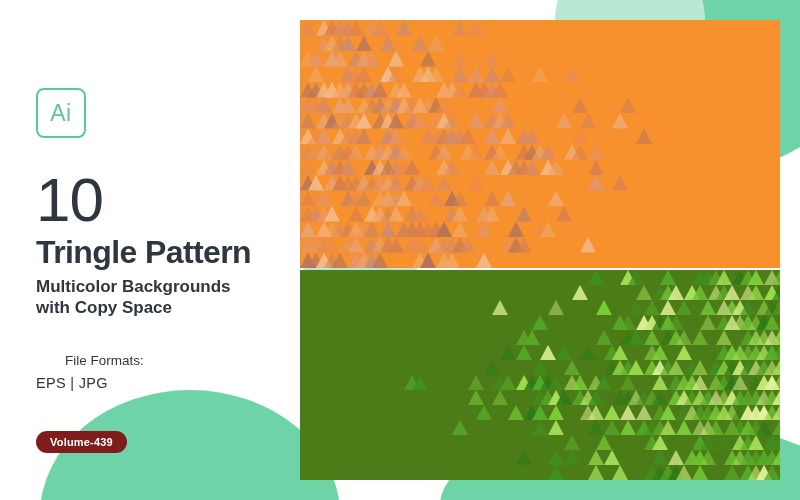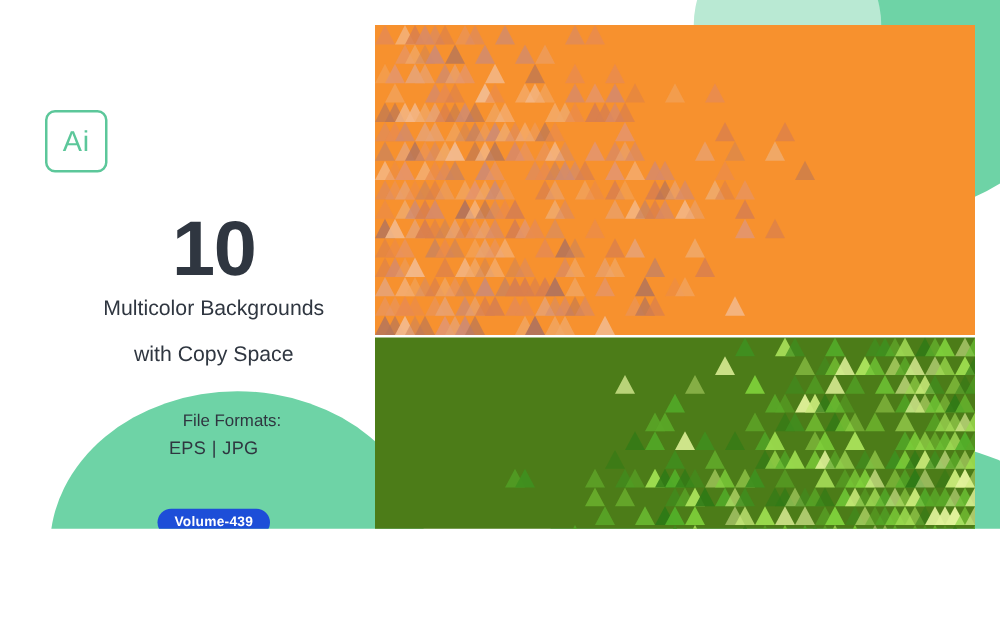--- a/index.html
+++ b/index.html
@@ -9,24 +9,23 @@
   }
   body {
     width: 800px;
     height: 500px;
     overflow: hidden;
     font-family: "Liberation Sans", sans-serif;
   }
   .canvas {
     position: relative;
     width: 800px;
-    height: 423px;
+    height: 500px;
     background: #ffffff;
     overflow: hidden;
-    text-align: center;
   }
   
   .blob {
     position: absolute;
     border-radius: 50%;
     background: #63cfa0;
   }
   .blob-top-right {
     width: 300px;
     height: 300px;
@@ -87,56 +86,56 @@
     color: #5cc79a;
     font-size: 23px;
     font-weight: normal;
     letter-spacing: 0.5px;
     font-family: "Liberation Sans", sans-serif;
   }
   .big-number {
     margin-top: 33px;
     font-size: 62px;
     line-height: 58px;
-    font-weight: bold;
+    font-weight: normal;
     color: #2f3640;
     letter-spacing: -1px;
   }
   .title {
     margin-top: 6px;
     font-size: 32px;
     line-height: 34px;
     font-weight: bold;
     color: #2f3640;
     letter-spacing: -0.6px;
   }
   .subtitle {
     margin-top: 7px;
     font-size: 17px;
     line-height: 21px;
-    font-weight: normal;
+    font-weight: bold;
     color: #2f3640;
   }
   .formats-label {
     margin-top: 35px;
     font-size: 13.5px;
     color: #2f3640;
     margin-left: 29px;
   }
   .formats-value {
     margin-top: 7px;
     font-size: 14.5px;
     font-weight: normal;
     color: #2f3640;
     letter-spacing: 0.3px;
   }
   .volume-pill {
     margin-top: 40px;
     display: inline-block;
-    background: #1d4ed8;
+    background: #7f1d1d;
     color: #ffffff;
     font-size: 11px;
     font-weight: bold;
     padding: 5px 14px;
     border-radius: 11px;
     letter-spacing: 0.2px;
   }
 
   
   .preview {
@@ -171,22 +170,23 @@
   <div class="blob blob-top-right-2"></div>
   <div class="blob blob-mid-left"></div>
   <div class="blob blob-bottom-left"></div>
   <div class="blob blob-bottom-right"></div>
 
   <div class="info">
     <div class="ai-badge">
       <span>Ai</span>
     </div>
     <div class="big-number">10</div>
+    <div class="title">Tringle Pattern</div>
     <div class="subtitle">Multicolor Backgrounds</div>
-    <div class="subtitle" style="margin-top:16px">with Copy Space</div>
+    <div class="subtitle" style="margin-top:0">with Copy Space</div>
     <div class="formats-label">File Formats:</div>
     <div class="formats-value">EPS  |  JPG</div>
     <div class="volume-pill">Volume-439</div>
   </div>
 
   <div class="preview preview-orange">
     <svg id="svg-orange" viewBox="0 0 480 248" preserveAspectRatio="none">
         <polygon points="0,15.5 8,0 16,15.5" fill="#e98b4d" fill-opacity="0.99"></polygon>
         <polygon points="16,15.5 24,0 32,15.5" fill="#f3b98c" fill-opacity="0.71"></polygon>
         <polygon points="24,15.5 32,0 40,15.5" fill="#d97f4e" fill-opacity="0.85"></polygon>

